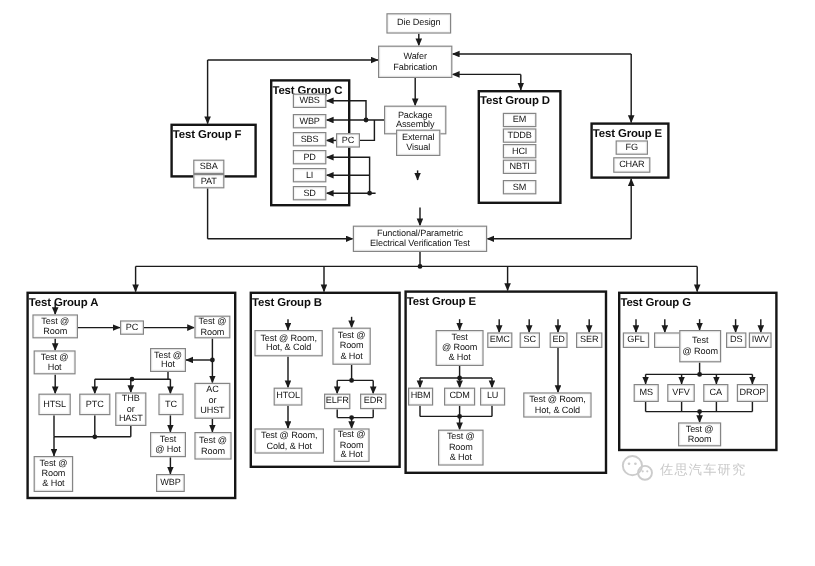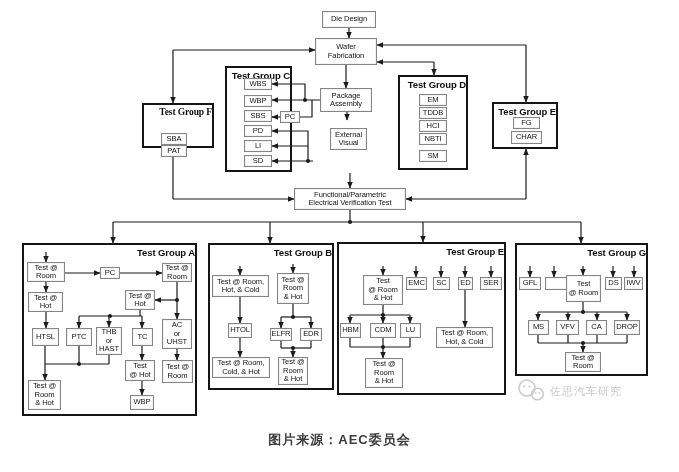--- a/index.html
+++ b/index.html
@@ -5,21 +5,21 @@
   html,body{margin:0;padding:0;background:#fff;}
   #page{position:relative;width:679px;height:472px;background:#ffffff;overflow:hidden;
         font-family:"Liberation Sans","DejaVu Sans",sans-serif;}
   #diagram-svg{position:absolute;left:0;top:0;}
   #nodes{position:absolute;left:0;top:0;width:679px;height:420px;}
   .box{position:absolute;background:#ffffff;border:1px solid #858585;
        display:flex;align-items:center;justify-content:center;text-align:center;
        font-size:7.6px;letter-spacing:-0.1px;line-height:1.12;color:#141414;
        white-space:pre-line;box-sizing:border-box;box-shadow:inset 0 0 0 1px #f3f3f3;}
   .group{position:absolute;background:transparent;border:2px solid #151515;box-sizing:border-box;}
-  .gtitle{position:absolute;top:2px;left:0;right:0;text-align:right;
+  .gtitle{position:absolute;top:2px;left:0;right:0;text-align:left;
           font-weight:bold;font-size:9.5px;color:#0d0d0d;letter-spacing:-0.1px;}
   .caption{position:absolute;left:0;top:431px;width:679px;text-align:center;
            font-size:13px;font-weight:600;color:#3c3c3c;letter-spacing:1px;}
   .watermark{position:absolute;left:516px;top:377px;width:160px;height:28px;
              display:flex;align-items:center;gap:4px;color:#c9c9c9;}
   .watermark .wm-text{font-size:11px;letter-spacing:1px;white-space:nowrap;}
 </style>
 </head>
 <body>
 
@@ -134,21 +134,21 @@
       <circle cx="383" cy="315" r="2" fill="#1b1b1b"></circle>
       <circle cx="383" cy="347" r="2" fill="#1b1b1b"></circle>
       <circle cx="583" cy="312" r="2" fill="#1b1b1b"></circle>
       <circle cx="583" cy="343" r="2" fill="#1b1b1b"></circle>
     </svg>
 
   <div id="nodes">
       <div class="group" style="left: 225px; top: 66px; width: 67px; height: 106px;">
         <div class="gtitle">Test Group C</div>
       </div>
-      <div class="group" style="left: 142px; top: 103px; width: 72px; height: 45px; font-family: Liberation Serif, serif;">
+      <div class="group" style="left: 142px; top: 103px; width: 72px; height: 45px;">
         <div class="gtitle">Test Group F</div>
       </div>
       <div class="group" style="left: 398px; top: 75px; width: 70px; height: 95px;">
         <div class="gtitle">Test Group D</div>
       </div>
       <div class="group" style="left: 492px; top: 102px; width: 66px; height: 47px;">
         <div class="gtitle">Test Group E</div>
       </div>
       <div class="group" style="left: 22px; top: 243px; width: 175px; height: 173px;">
         <div class="gtitle">Test Group A</div>
@@ -160,21 +160,21 @@
         <div class="gtitle">Test Group E</div>
       </div>
       <div class="group" style="left: 515px; top: 243px; width: 133px; height: 133px;">
         <div class="gtitle">Test Group G</div>
       </div>
       <div class="box" style="left: 322px; top: 11px; width: 54px; height: 17px;">Die Design</div>
       <div class="box" style="left: 315px; top: 38px; width: 62px; height: 27px;">Wafer
 Fabrication</div>
       <div class="box" style="left: 320px; top: 88px; width: 52px; height: 24px;">Package
 Assembly</div>
-      <div class="box" style="left: 330px; top: 128px; width: 37px; height: 22px;">External
+      <div class="box" style="left: 330px; top: 108px; width: 37px; height: 22px;">External
 Visual</div>
       <div class="box" style="left: 294px; top: 188px; width: 112px; height: 22px;">Functional/Parametric
 Electrical Verification Test</div>
       <div class="box" style="left: 244px; top: 78px; width: 28px; height: 12px; text-align: right;">WBS</div>
       <div class="box" style="left: 244px; top: 95px; width: 28px; height: 12px;">WBP</div>
       <div class="box" style="left: 244px; top: 110px; width: 28px; height: 12px;">SBS</div>
       <div class="box" style="left: 244px; top: 125px; width: 28px; height: 12px;">PD</div>
       <div class="box" style="left: 244px; top: 140px; width: 28px; height: 12px;">LI</div>
       <div class="box" style="left: 244px; top: 155px; width: 28px; height: 12px;">SD</div>
       <div class="box" style="left: 280px; top: 111px; width: 20px; height: 12px;">PC</div>
@@ -260,14 +260,13 @@
       <circle cx="11" cy="10" r="8" fill="none" stroke="#cccccc" stroke-width="1.6"></circle>
       <circle cx="21.5" cy="16" r="5.8" fill="none" stroke="#cccccc" stroke-width="1.6"></circle>
       <circle cx="8.2" cy="8.5" r="1.1" fill="#cccccc"></circle>
       <circle cx="13.5" cy="8.5" r="1.1" fill="#cccccc"></circle>
       <circle cx="19.6" cy="14.8" r="0.9" fill="#cccccc"></circle>
       <circle cx="23.4" cy="14.8" r="0.9" fill="#cccccc"></circle>
     </svg>
     <span class="wm-text">佐思汽车研究</span>
   </div>
 
-  <div class="caption">图片来源：AEC委员会</div>
 </div>
 
 </body></html>

